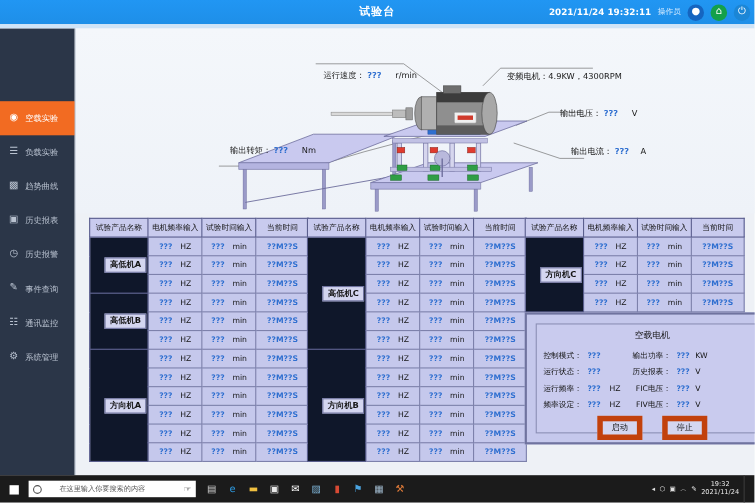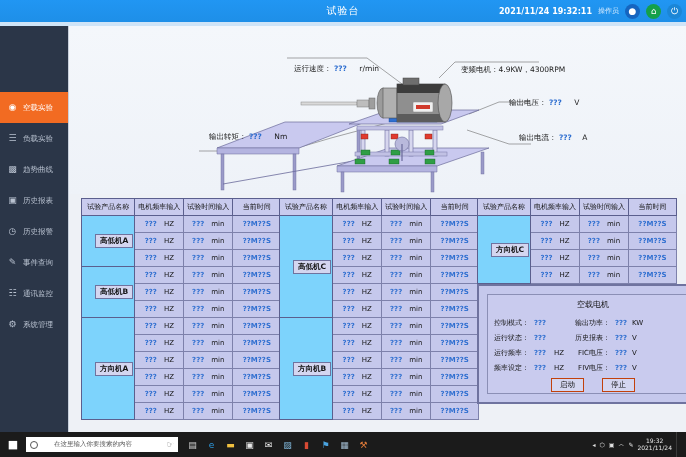--- a/index.html
+++ b/index.html
@@ -13,21 +13,21 @@
   #app { position: relative; width: 686px; height: 457px; background:#f2f4f7; }
 
   
   .topbar {
     position:absolute; left:0; top:0; width:686px; height:22px;
     background: linear-gradient(180deg,#2196f3 0%, #1e8fe8 100%);
     display:flex; align-items:center;
   }
   .topbar-title {
     position:absolute; left:0; right:0; text-align:center;
-    font-size:10px; color:#ffffff; letter-spacing:1px;
+    font-size:10px; color:#ffffff; letter-spacing:1px;font-weight:bold;
   }
   .topbar-right {
     position:absolute; right:4px; top:0; height:22px;
     display:flex; align-items:center; gap:6px;
   }
   .tb-datetime { font-size:8px; color:#ffffff; font-weight:bold; }
   .tb-user { font-size:7px; color:#d7ecff; }
   .tb-icon {
     width:15px; height:15px; border-radius:50%;
     display:flex; align-items:center; justify-content:center;
@@ -88,21 +88,21 @@
     background:#c9cbee; border:1px solid #5b5f8e;
     font-size:7px; font-weight:normal; color:#141414;
     height:17px; padding:0 1px; white-space:nowrap;
   }
   table.grid td {
     background:#c5c8ec; border:1px solid #7d81ab;
     height:17px; font-size:7px; color:#2f6fd0;
     text-align:center; padding:0 1px; white-space:nowrap;
   }
   table.grid td.namecell {
-    border:1px solid #5b5f8e; background:#7dd3fc; text-align:left;padding-left:13px;
+    border:1px solid #5b5f8e; background:#0f172a; text-align:right;padding-left:13px;
   }
   .namebox {
     display:inline-block; background:#d4d6f0;
     border:1px solid #6f739f; padding:1px 4px;
     font-size:7.5px; color:#141414; font-weight:bold;
   }
   .qv { color:#2f6fd0; font-weight:bold; }
   .un { color:#141414; font-weight:normal; margin-left:4px; }
   .cellflex { display:flex; align-items:center; justify-content:center; gap:3px; }
 
@@ -121,21 +121,21 @@
     color:#141414; height:15px; padding:0 6px;
   }
   .mp-lab { width:40px; white-space:nowrap; }
   .mp-v { color:#2f6fd0; font-weight:bold; width:20px; }
   .mp-u { width:14px; }
   .mp-lab2 { width:42px; text-align:right; white-space:nowrap; }
   .mp-v2 { color:#2f6fd0; font-weight:bold; width:22px; text-align:center; }
   .mp-u2 { width:16px; text-align:left; }
   .mp-btns { display:flex; justify-content:center; gap:18px; margin-top:3px; }
   .mp-btn {
-    background:#d4d6f0; border:1px solid #c2410c;
+    background:#d4d6f0; border:5px solid #c2410c;
     font-size:7.5px; color:#141414; padding:1px 8px;
   }
 
   
   .taskbar {
     position:absolute; left:0; top:432px; width:686px; height:25px;
     background:#1b1b1b; display:flex; align-items:center;
   }
   .tb-start { width:26px; text-align:center; color:#fff; font-size:11px; }
   .tb-search {

